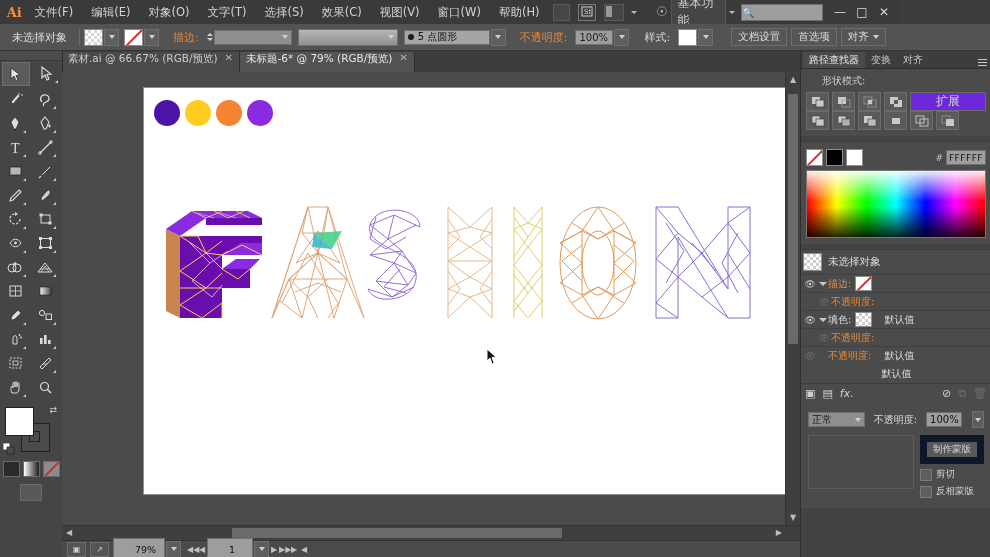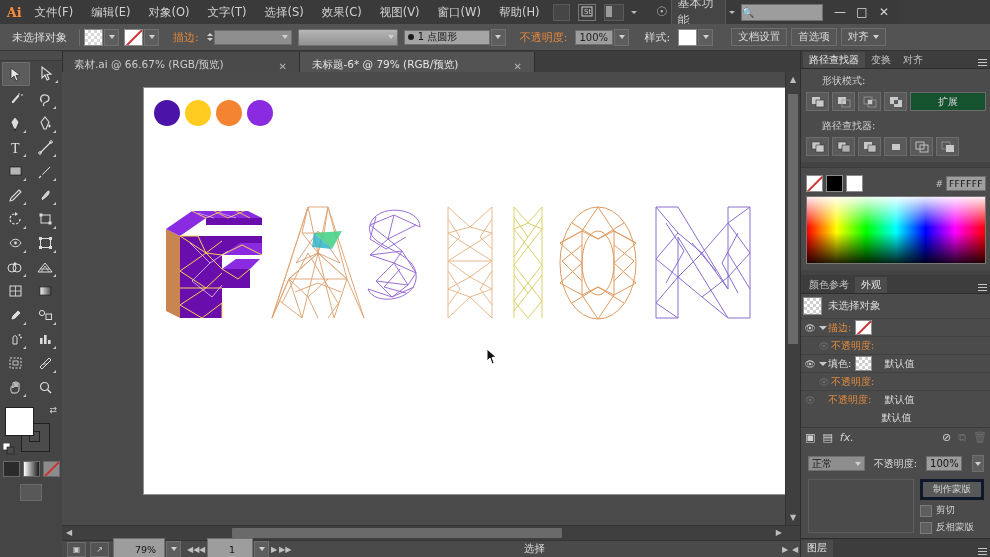--- a/index.html
+++ b/index.html
@@ -68,21 +68,21 @@
   .stroke-prof{width:86px;height:15px;background:#a5a5a5;border:1px solid #6f6f6f;
     display:flex;align-items:center;padding:0 3px;box-sizing:border-box;color:#141414;font-size:10px;}
   .dot{width:6px;height:6px;border-radius:50%;background:#1c1c1c;margin-right:4px;}
   .cb-btn{height:16px;background:#565656;border:1px solid #6d6d6d;color:#dcdcdc;
     font-size:10.5px;display:flex;align-items:center;padding:0 6px;margin-left:4px;white-space:nowrap;}
 
   
   .tabbar{position:absolute;left:62px;top:51px;width:928px;height:21px;background:#3d3d3d;
     border-bottom:1px solid #2b2b2b;display:flex;align-items:flex-end;}
   .doc-tab{height:20px;background:#4a4a4a;border-right:1px solid #2e2e2e;display:flex;
-    align-items:flex-end;padding:0 12px;font-size:10.5px;color:#cdcdcd;white-space:nowrap;gap:48px;}
+    align-items:flex-start;padding:0 6px;font-size:10.5px;color:#cdcdcd;white-space:nowrap;}
   .doc-tab.active{background:#535353;color:#e6e6e6;}
   .tab-x{margin-left:7px;font-size:10px;color:#b4b4b4;}
 
   
   .toolbar{position:absolute;left:0;top:51px;width:62px;height:506px;background:#454545;
     border-right:1px solid #2e2e2e;}
   .tb-handle{height:9px;background:#4b4b4b;border-bottom:1px solid #3a3a3a;}
   .tgrid{display:flex;flex-wrap:wrap;width:62px;}
   .tool{width:26px;height:22px;margin:1px 2px;display:flex;align-items:center;justify-content:center;
     position:relative;color:#d6d6d6;}
@@ -143,22 +143,22 @@
     background:#3d3d3d;white-space:nowrap;}
   .p-tab.active{background:#4b4b4b;color:#eaeaea;}
   .p-menu{position:absolute;right:3px;top:3px;width:12px;height:10px;display:flex;
     align-items:center;justify-content:center;}
   .p-menu i{display:block;width:9px;height:1px;background:#c6c6c6;box-shadow:0 3px 0 #c6c6c6,0 6px 0 #c6c6c6;}
   .p-body{background:#4b4b4b;padding:4px 5px 6px;}
   .p-sublabel{font-size:10px;color:#d0d0d0;margin:1px 16px 4px;}
   .pf-row{display:flex;align-items:center;gap:3px;}
   .pf-btn{width:21px;height:17px;background:#5a5a5a;border:1px solid #6c6c6c;
     display:flex;align-items:center;justify-content:center;}
-  .pf-expand{flex:1;height:17px;background:#14532d;border:1px solid #6c6c6c;color:#d6d6d6;
-    font-size:10px;display:flex;align-items:center;justify-content:center;margin-left:0;}
+  .pf-expand{flex:1;height:17px;background:#6d28d9;border:1px solid #6c6c6c;color:#d6d6d6;
+    font-size:12px;display:flex;align-items:center;justify-content:center;margin-left:0;}
   .divline{height:1px;background:#3a3a3a;margin:5px 0 0;}
 
   .color-strip{display:flex;align-items:center;gap:3px;padding:3px 0 4px;}
   .cs-none{width:15px;height:15px;background:#fff;border:1px solid #8c8c8c;position:relative;overflow:hidden;}
   .cs-none::after{content:"";position:absolute;left:-3px;top:7px;width:22px;height:1.5px;
     background:#cc3333;transform:rotate(-45deg);}
   .cs-blk{width:15px;height:15px;background:#000;border:1px solid #8c8c8c;}
   .cs-wht{width:15px;height:15px;background:#fff;border:1px solid #8c8c8c;}
   .hexwrap{margin-left:auto;display:flex;align-items:center;gap:3px;}
   .hex-lbl{color:#c7c7c7;font-size:9px;}
@@ -199,21 +199,21 @@
 
   .tr-row{display:flex;align-items:center;gap:9px;padding:4px 2px;}
   .tr-mode{width:72px;height:15px;background:#8e8e8e;border:1px solid #6f6f6f;color:#141414;
     font-size:10px;display:flex;align-items:center;padding:0 3px;box-sizing:border-box;}
   .tr-lbl{font-size:10px;color:#dcdcdc;white-space:nowrap;}
   .tr-val{width:36px;height:15px;background:#9d9d9d;border:1px solid #6f6f6f;color:#141414;
     font-size:10px;display:flex;align-items:center;padding:0 3px;box-sizing:border-box;}
   .mask-area{display:flex;gap:6px;padding:3px 2px 4px;}
   .mask-thumbs{width:104px;height:52px;background:#4b4b4b;border:1px solid #5c5c5c;}
   .mask-ctrl{flex:1;display:flex;flex-direction:column;gap:4px;}
-  .mask-btn{height:15px;background:#585858;border:3px solid #0f172a;color:#d4d4d4;font-size:9.5px;
+  .mask-btn{height:15px;background:#585858;border:7px solid #0f172a;color:#d4d4d4;font-size:9.5px;
     display:flex;align-items:center;justify-content:center;}
   .cbx-row{display:flex;align-items:center;gap:4px;}
   .cbx{width:10px;height:10px;background:#5e5e5e;border:1px solid #7a7a7a;}
   .cbx-lbl{font-size:9.5px;color:#d0d0d0;}
   .layers-tab{position:absolute;left:0;bottom:0;width:190px;height:18px;background:#3d3d3d;
     border-top:1px solid #2d2d2d;display:flex;align-items:center;}
   .layers-tab .p-tab{height:17px;}
 </style>
 </head>
 <body>
@@ -280,21 +280,21 @@
         <i class="caret"></i>
     </div>
     <div style="width:6px"></div>
     <div class="brush-combo">
       <span style="flex:1"></span>
         <i class="caret" style="margin-right:3px"></i>
     </div>
     <div style="width:6px"></div>
     <div class="stroke-prof">
       <span class="dot"></span>
-      <span>1 点圆形</span>
+      <span>5 点圆形</span>
     </div>
     <div class="drop-btn">
         <i class="caret"></i>
       </div>
     <div style="width:6px"></div>
     <div class="cb-label orange">不透明度:</div>
     <div class="num-field" style="width:38px">100%</div>
     <div class="drop-btn">
         <i class="caret"></i>
       </div>
@@ -680,21 +680,20 @@
       </div>
     <div style="width:6px"></div>
     <div class="st-nav">◀◀</div>
     <div class="st-nav">◀</div>
     <div class="st-field" style="width:46px">1</div>
     <div class="drop-btn">
         <i class="caret"></i>
       </div>
     <div class="st-nav">▶</div>
     <div class="st-nav">▶▶</div>
-    <div class="st-text">选择</div>
     <div class="st-nav">▶</div>
     <div class="st-nav">◀</div>
   </div>
 
   <div class="rightcol">
 
     <div class="p-tabs">
       <div class="p-tab active">路径查找器</div>
       <div class="p-tab">变换</div>
       <div class="p-tab">对齐</div>
@@ -726,21 +725,20 @@
         </div>
         <div class="pf-btn">
           <svg width="14" height="12" viewBox="0 0 14 12">
               <rect x="1" y="1" width="8" height="7" fill="#c9c9c9"></rect>
               <rect x="5" y="4" width="8" height="7" fill="#c9c9c9"></rect>
               <rect x="5" y="4" width="4" height="4" fill="#5a5a5a"></rect>
             </svg>
         </div>
         <div class="pf-expand">扩展</div>
       </div>
-      <div class="p-sublabel" style="margin-top:8px">路径查找器:</div>
       <div class="pf-row">
         <div class="pf-btn">
           <svg width="14" height="12" viewBox="0 0 14 12">
               <rect x="1" y="1" width="8" height="7" fill="#c9c9c9" stroke="#3a3a3a" stroke-width=".6"></rect>
               <rect x="5" y="4" width="8" height="7" fill="#c9c9c9" stroke="#3a3a3a" stroke-width=".6"></rect>
             </svg>
         </div>
         <div class="pf-btn">
           <svg width="14" height="12" viewBox="0 0 14 12">
               <rect x="1" y="1" width="8" height="7" fill="#c9c9c9" stroke="#3a3a3a" stroke-width=".6"></rect>
@@ -781,27 +779,20 @@
         <div class="cs-wht"></div>
         <div class="hexwrap">
           <span class="hex-lbl">#</span>
           <span class="hex-field">FFFFFF</span>
         </div>
       </div>
       <div class="spectrum"></div>
     </div>
     <div class="divline"></div>
 
-    <div class="p-tabs">
-      <div class="p-tab">颜色参考</div>
-      <div class="p-tab active">外观</div>
-      <div class="p-menu">
-          <i></i>
-        </div>
-    </div>
     <div class="p-body" style="padding:0 0 0 0">
       <div class="ap-head">
         <div class="ap-thumb"></div>
         <div class="ap-title">未选择对象</div>
       </div>
 
       <div class="ap-row">
         <span class="eye">👁</span>
         <span class="tri">
             <i></i>
@@ -869,21 +860,15 @@
             <span class="cbx-lbl">剪切</span>
           </div>
           <div class="cbx-row">
             <span class="cbx"></span>
             <span class="cbx-lbl">反相蒙版</span>
           </div>
         </div>
       </div>
     </div>
 
-    <div class="layers-tab">
-      <div class="p-tab active">图层</div>
-      <div class="p-menu" style="top:4px">
-          <i></i>
-        </div>
-    </div>
   </div>
 
 </div>
 
 </body></html>

